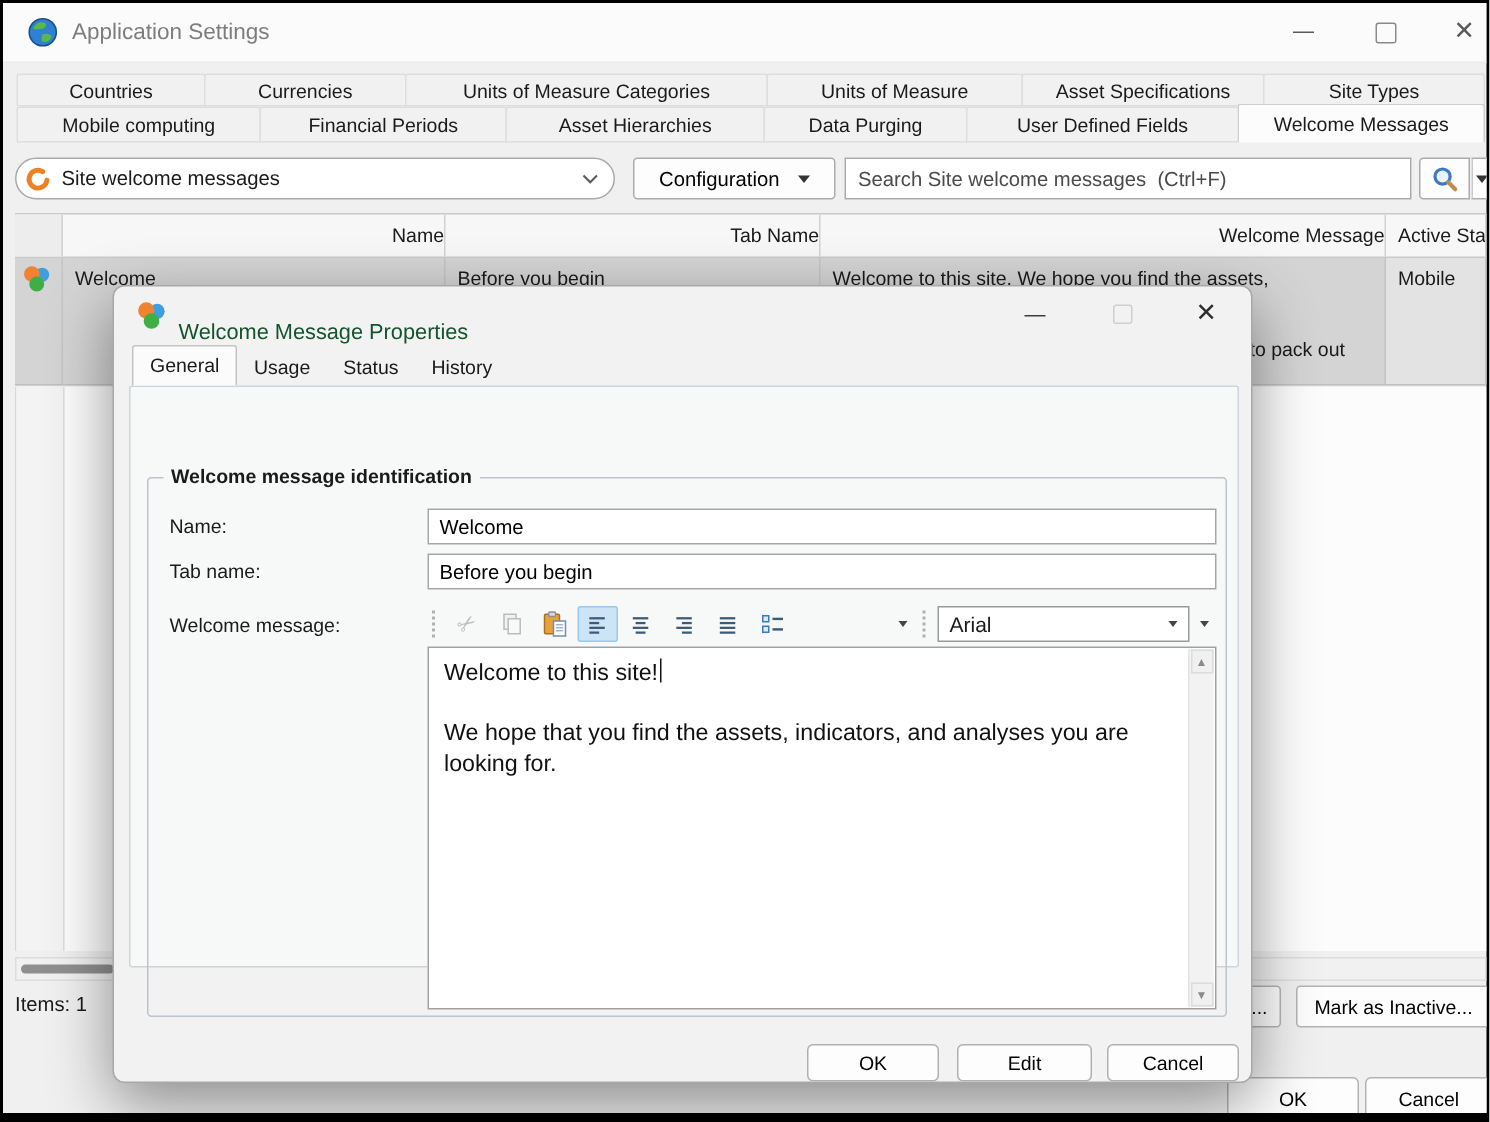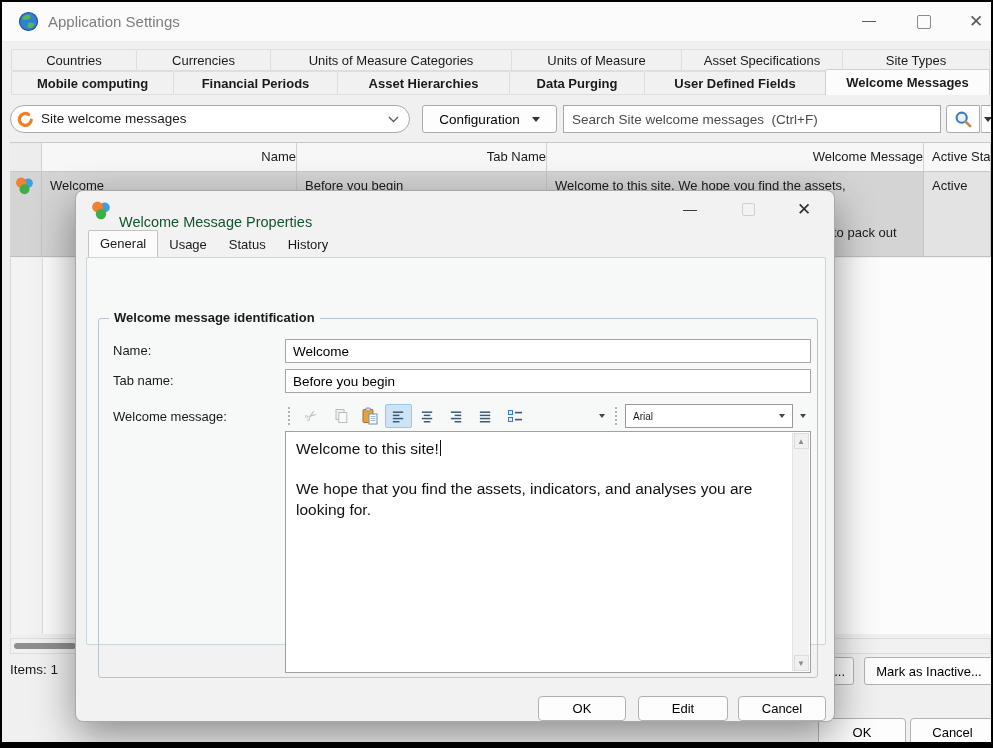--- a/index.html
+++ b/index.html
@@ -14,21 +14,21 @@
   .titlebar .title { position:absolute; left:46px; top:0; line-height:40px; font-size:15px; color:#7d7d7d; }
   .winctl { position:absolute; top:0; height:40px; width:30px; }
   .wc-min  { left:852px; } .wc-max { left:907px; } .wc-close { left:961px; }
   .glyph-min { position:absolute; left:8px; top:19px; width:14px; height:0; border-top:1.5px solid #5a5a5a; }
   .glyph-max { position:absolute; left:8px; top:13px; width:14px; height:14px; border:1.4px solid #8a8a8a; border-radius:2px; }
   .glyph-close { position:absolute; left:6px; top:9px; font-size:17px; color:#5a5a5a; }
 
   
   .tabrow { position:absolute; left:9px; display:flex; }
   .tabrow-1 { top:47px; height:22px; }
-  .tabrow-2 { top:69px; height:24px;font-weight:bold; }
+  .tabrow-2 { top:69px; height:24px; }
   .mtab { height:100%; background:#f1f1f1; border:1px solid #dedede; margin-right:-1px;
           display:flex; align-items:center; justify-content:center; font-size:13px; border-radius:2px 2px 0 0; }
   .mtab.sel { background:#fcfcfc; border-color:#cfcfcf; border-bottom:none; height:26px; margin-top:-2px; position:relative; z-index:3; }
   .tr1-0{width:126px}.tr1-1{width:135px}.tr1-2{width:242px}.tr1-3{width:171px}.tr1-4{width:162px}.tr1-5{width:148px}
   .tr2-0{width:163px}.tr2-1{width:165px}.tr2-2{width:173px}.tr2-3{width:136px}.tr2-4{width:182px}.tr2-5{width:165px}
 
   
   .combo { position:absolute; left:8px; top:103px; width:400px; height:28px; background:#fff; border:1px solid #a9a9a9; border-radius:14px; }
   .combo .ring-icon { position:absolute; left:6px; top:5px; width:17px; height:17px; }
   .combo .combo-text { position:absolute; left:30px; top:0; line-height:26px; font-size:13.5px; }
@@ -99,21 +99,21 @@
   .editor { position:absolute; left:186px; top:82px; width:526px; height:272px; }
   .rt-toolbar { position:absolute; left:0; top:0; width:100%; height:30px; display:flex; align-items:center; gap:2px; }
   .grip { width:5px; height:18px; border-left:2px dotted #b0b0b0; margin:0 3px; }
   .tbtn { width:27px; height:24px; display:flex; align-items:center; justify-content:center; border:1px solid transparent; border-radius:2px; }
   .tbtn.sel-state { background:#cde4f7; border-color:#9cc7ec; }
   .tbtn.disabled { opacity:.95; }
   .scissors { color:#bcbcbc; font-size:15px; display:inline-block; transform:rotate(-35deg); }
   .tb-chev { width:16px; height:24px; display:flex; align-items:center; justify-content:center; }
   .tri-sm { width:0; height:0; border-left:3.5px solid transparent; border-right:3.5px solid transparent; border-top:4.5px solid #444; }
   .font-combo { width:168px; height:24px; background:#fff; border:1px solid #999; display:flex; align-items:center;
-                justify-content:space-between; padding:0 7px; font-size:10px; }
+                justify-content:space-between; padding:0 7px; font-size:14px; }
   .rt-area { position:absolute; left:0; top:30px; width:526px; height:242px; background:#fff; border:1px solid #a0a0a0; }
   .rt-text { position:absolute; left:10px; top:7px; right:26px; font-size:15.5px; line-height:1.32; color:#111; }
   .rt-gap { height:20px; }
   .caret { display:inline-block; width:1.3px; height:16px; background:#111; vertical-align:-2px; margin-left:1px; }
   .vscroll { position:absolute; right:1px; top:1px; width:17px; height:238px; background:#f2f2f2; border-left:1px solid #e3e3e3;
              display:flex; flex-direction:column; justify-content:space-between; align-items:center; }
   .vs-btn { width:15px; height:16px; background:#f0f0f0; border:1px solid #dcdcdc; display:flex; align-items:center; justify-content:center;
             font-size:8px; color:#8a8a8a; }
 
   .dlg-btn { position:absolute; top:505px; height:25px; background:#fdfdfd; border:1px solid #b0b0b0; border-radius:4px;
@@ -211,21 +211,21 @@
             <circle cx="9" cy="12.6" r="4.7" fill="#3fae47"></circle>
           </svg>
         </span>
       </div>
       <div>Welcome</div>
       <div>Before you begin</div>
       <div>
         <span>Welcome to this site. We hope you find the assets,</span>
         <span class="msg-frag">to pack out</span>
       </div>
-      <div class="rc-status">Active</div>
+      <div class="rc-status">Mobile</div>
     </div>
     <div class="table-body">
       <div class="icon-strip"></div>
     </div>
 
     <div class="hscroll">
       <div class="thumb"></div>
     </div>
     <div class="items-label">Items: 1</div>
     <button class="btn btn-partial">...</button>

